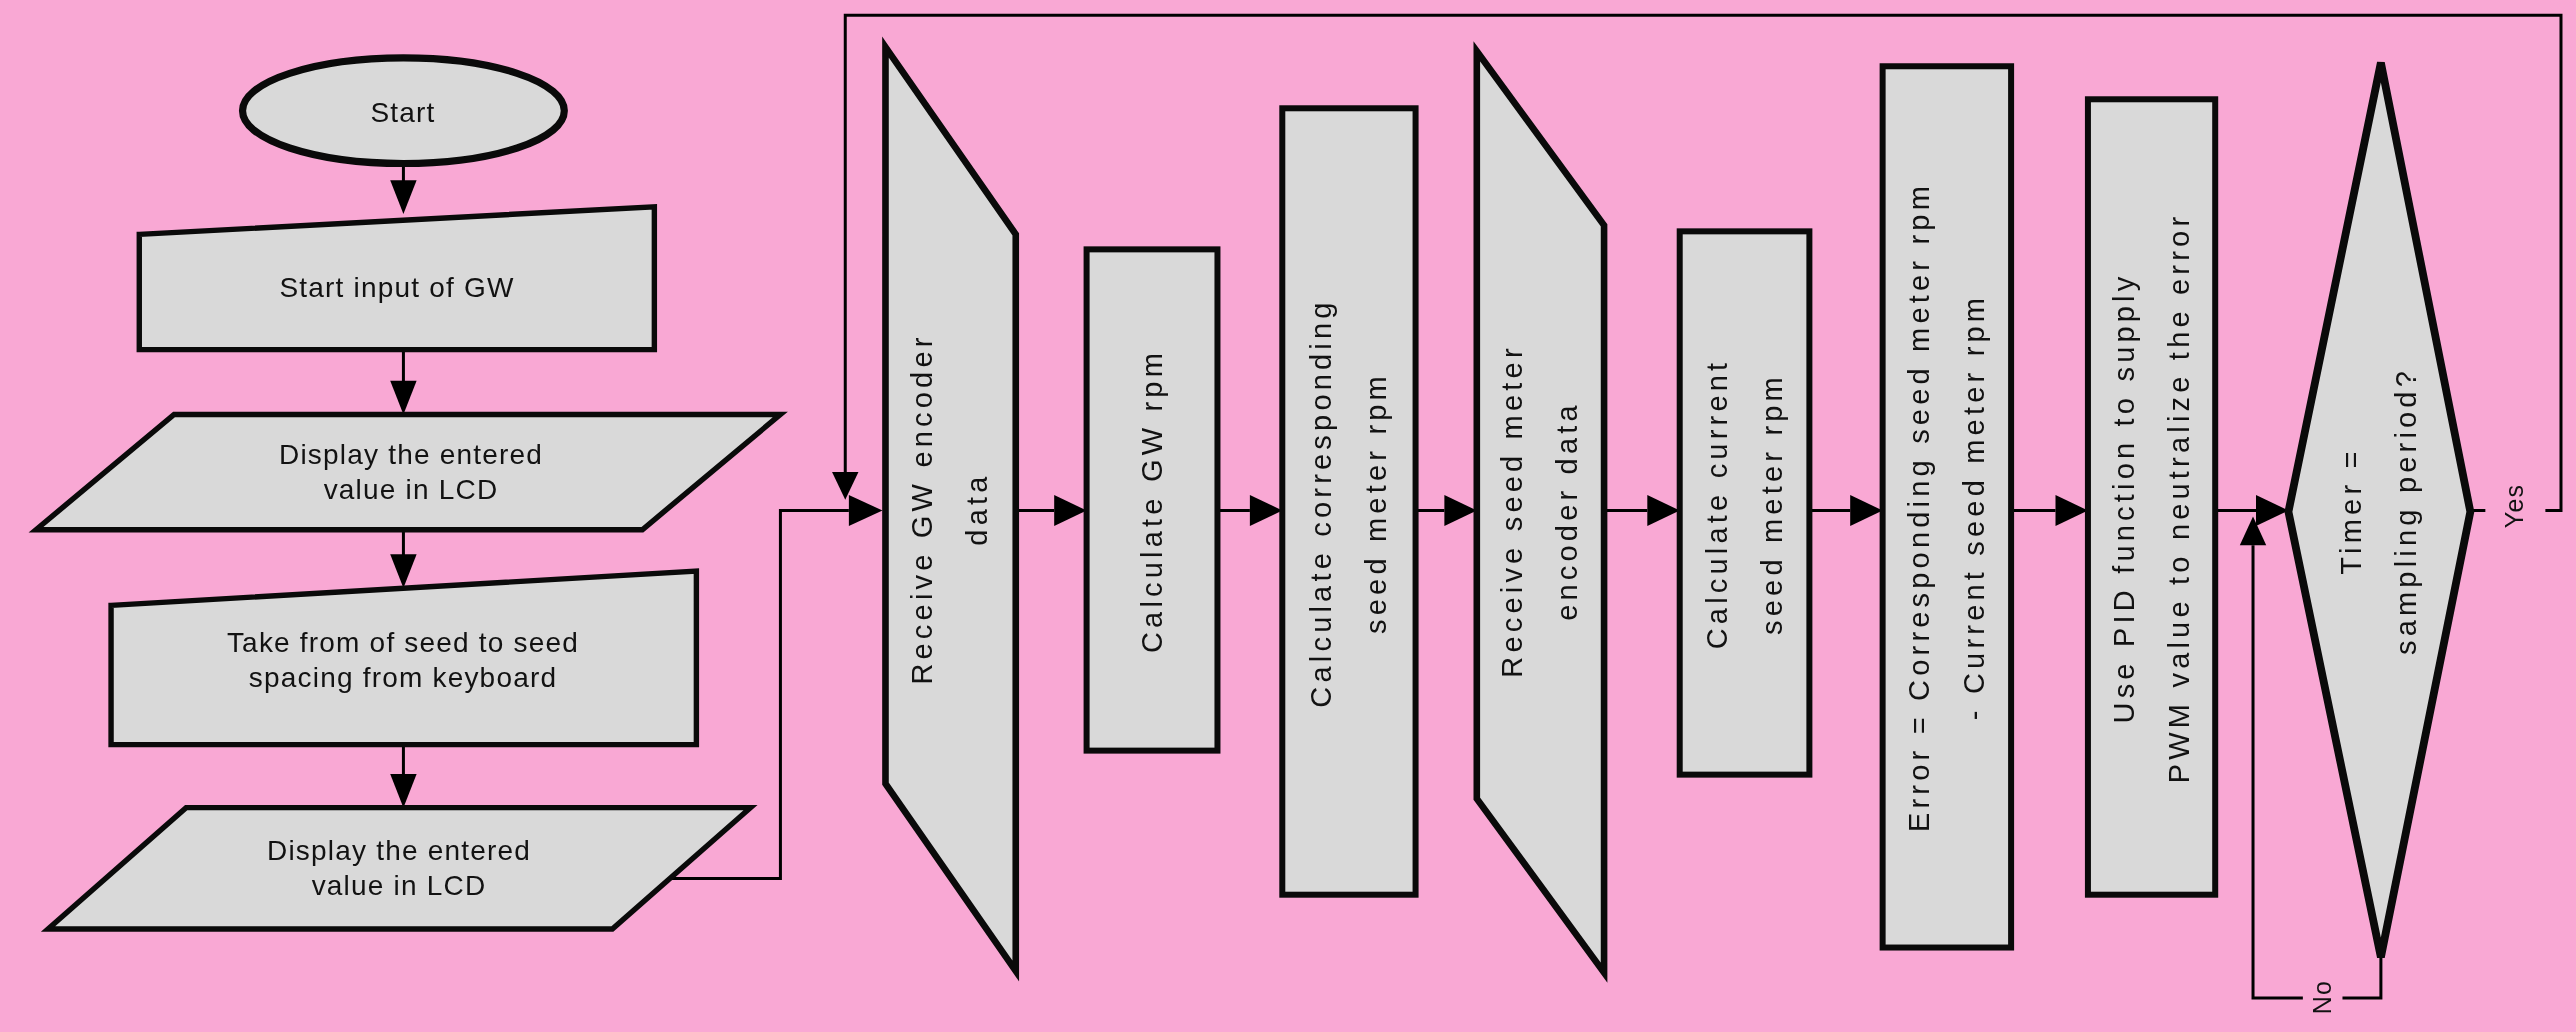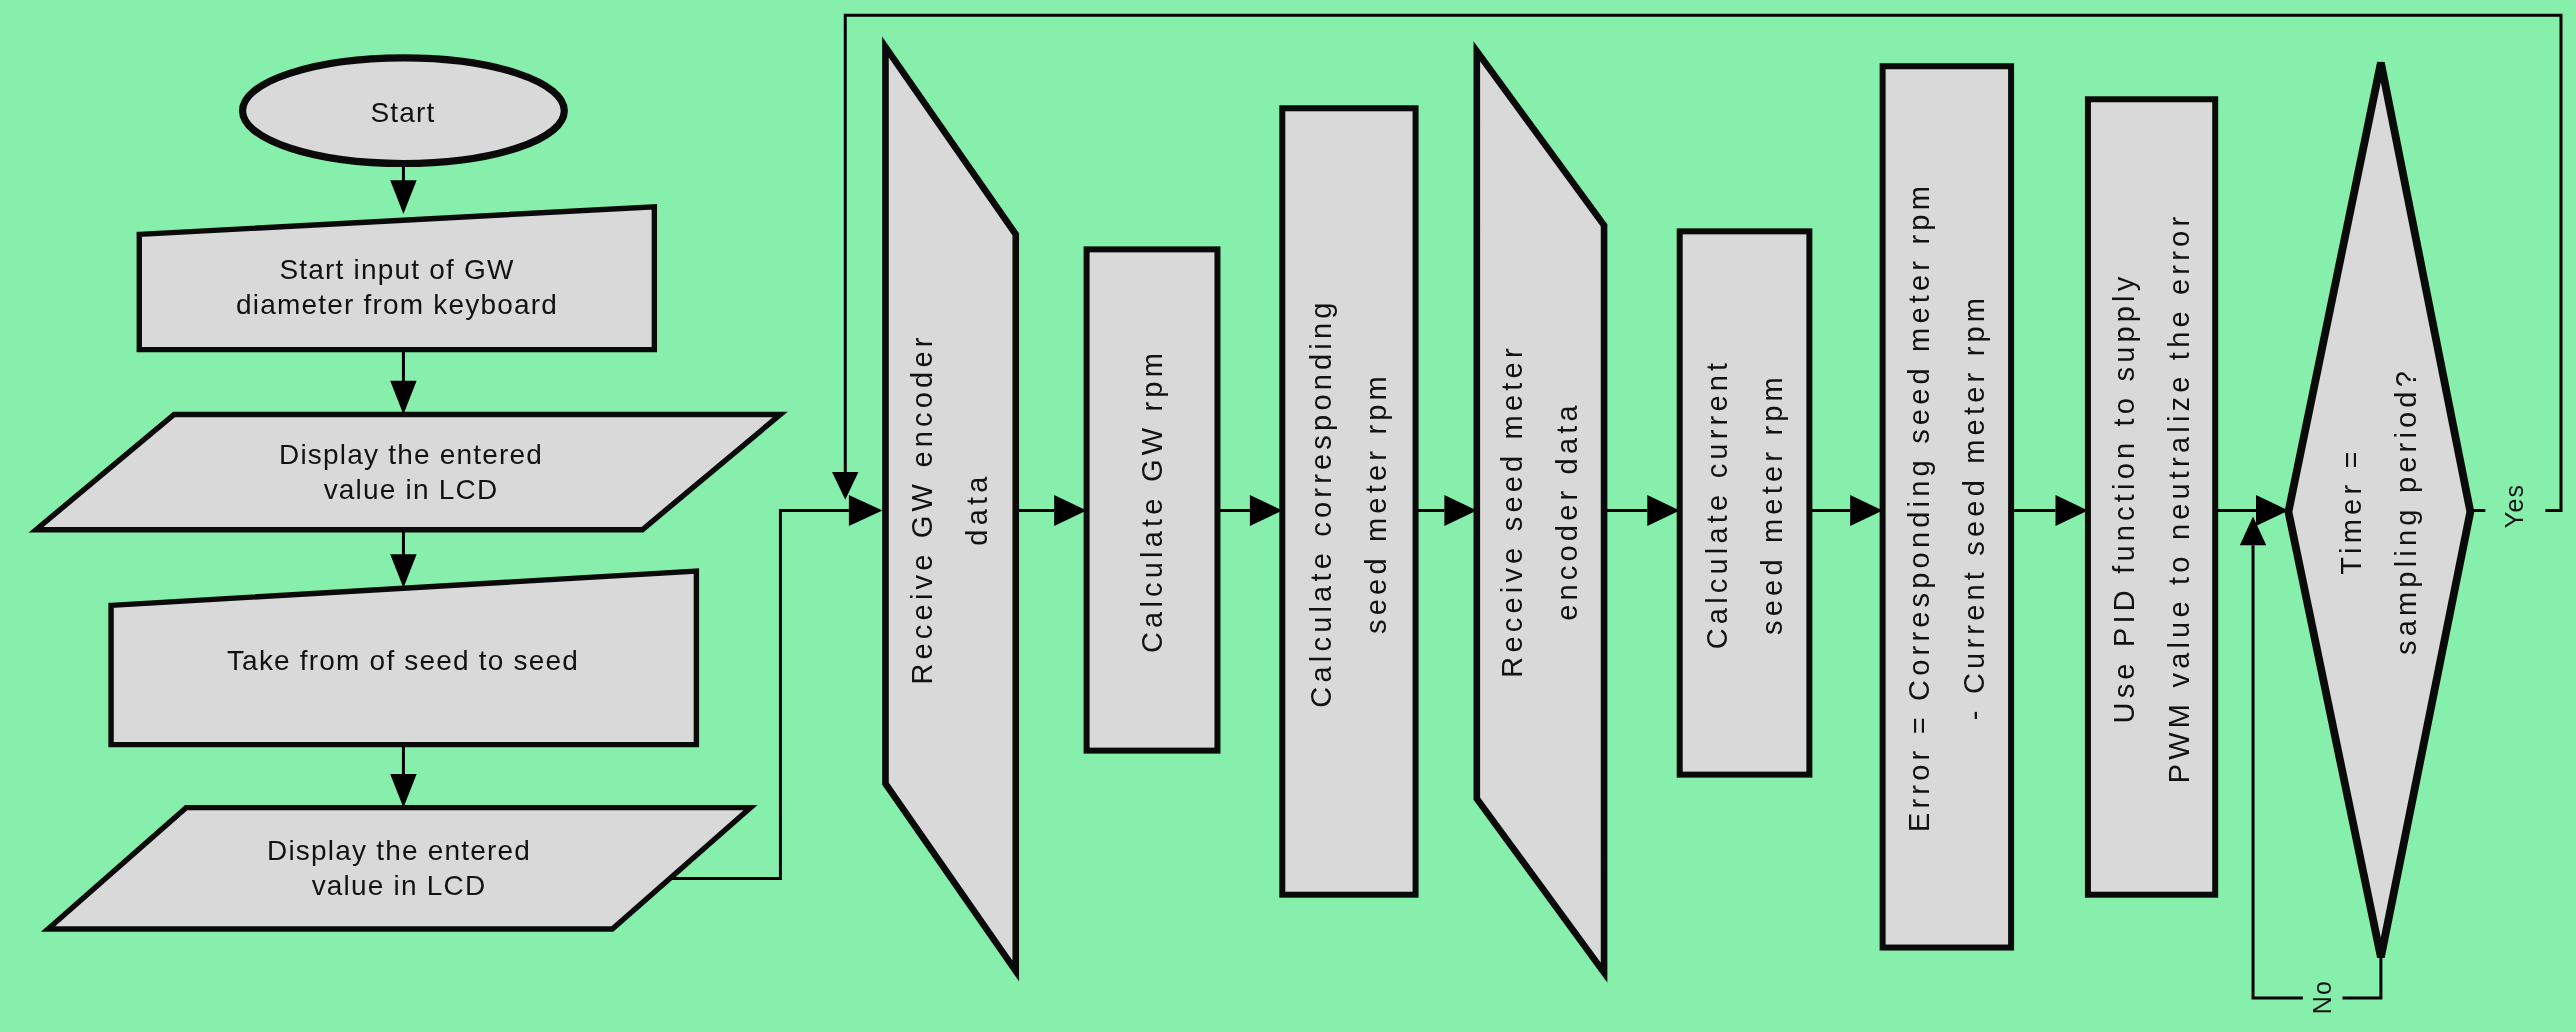--- a/index.html
+++ b/index.html
@@ -1,19 +1,19 @@
 <!DOCTYPE html>
 <html style="font-size:9.6px"><head>
 <meta charset="utf-8">
 <style>
   html,body{margin:0;padding:0;background:#ffffff;}
   #canvas{
     position:relative;
     width:2576px;height:1033px;
-    background:#86efac;
+    background:#f9a8d4;
     font-family:"Liberation Sans", sans-serif;
     overflow:hidden;
   }
   #wires{position:absolute;left:0;top:0;}
   .label{
     position:absolute;
     transform:translate(-50%,-50%);
     text-align:center;
     color:#121212;
     font-size:28px;
@@ -101,30 +101,30 @@
       <polygon points="3812,852 3966,104 4115,852 3966,1594" stroke-width="13"></polygon>
     </g>
   </svg>
 
   <div class="label" style="left:403px;top:112px;">
     <span>Start</span>
   </div>
 
   <div class="label" style="left:397px;top:287px;">
     <span>Start input of GW</span>
-    <span>diameter from keyboard</span>
   </div>
 
   <div class="label" style="left:411px;top:472px;">
     <span>Display the entered</span>
     <span>value in LCD</span>
   </div>
 
   <div class="label" style="left:403px;top:660px;">
     <span>Take from of seed to seed</span>
+    <span>spacing from keyboard</span>
   </div>
 
   <div class="label" style="left:399px;top:868px;">
     <span>Display the entered</span>
     <span>value in LCD</span>
   </div>
 
   <div class="label rot" style="left:950px;top:509px;">
     <span>Receive GW encoder</span>
     <span>data</span>

